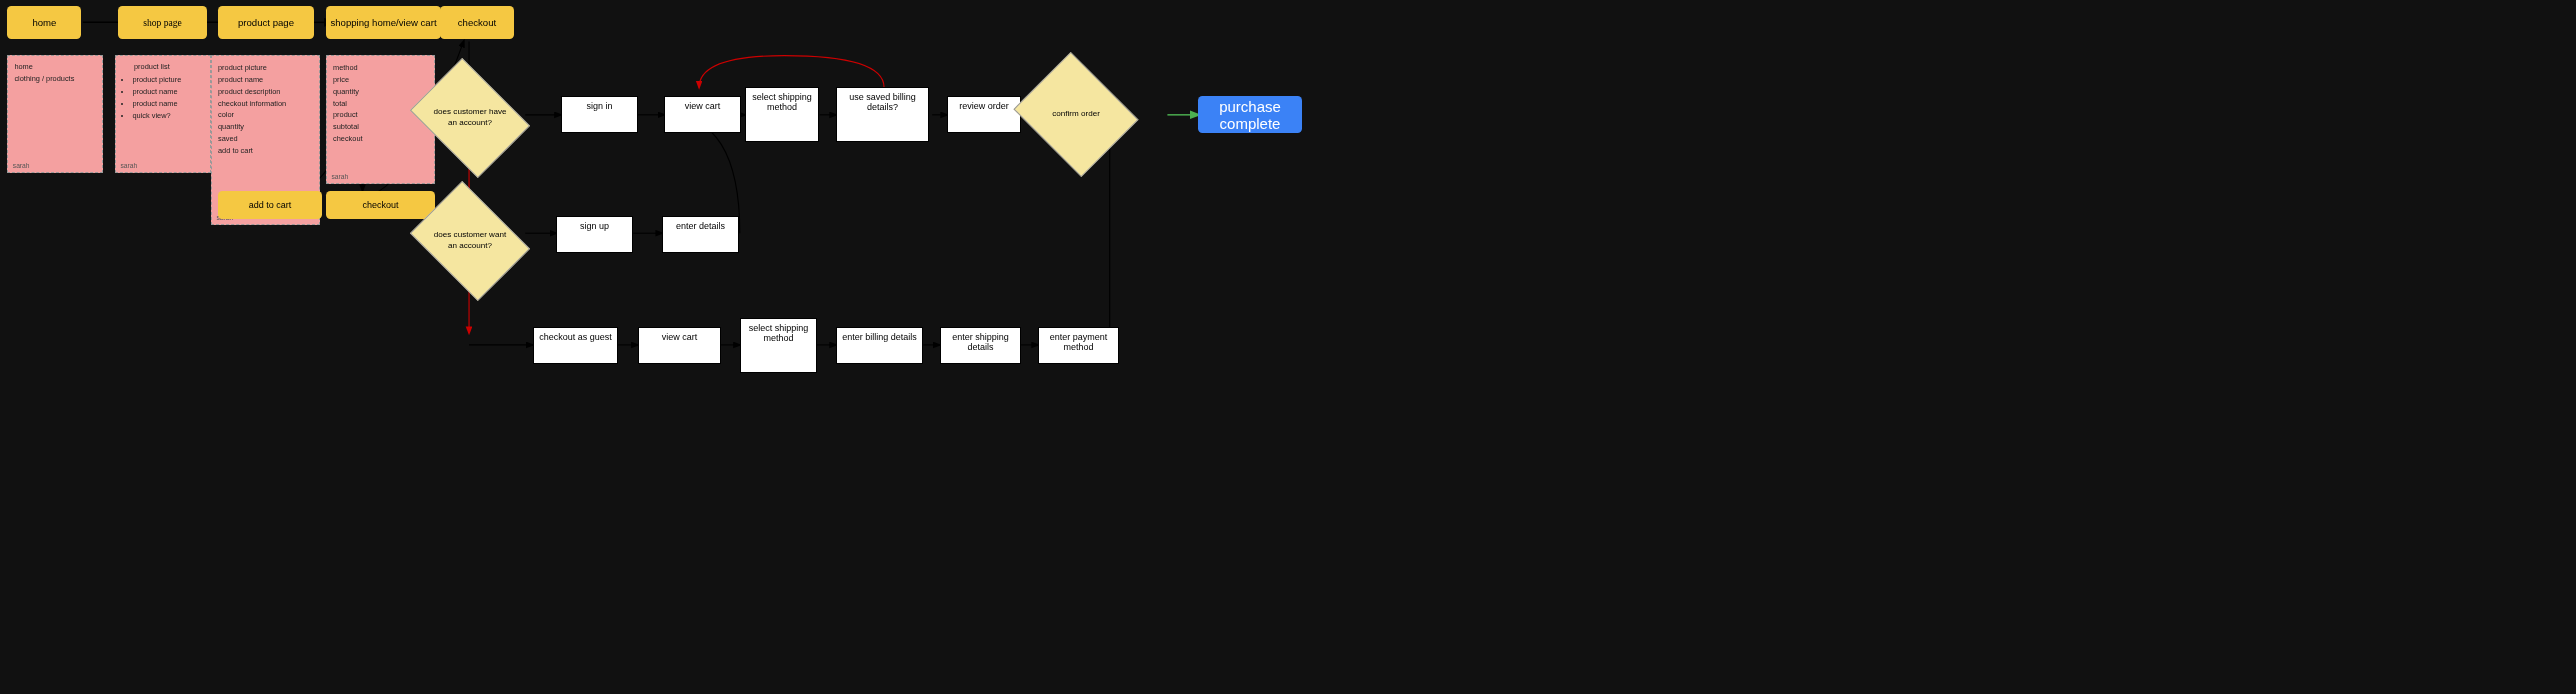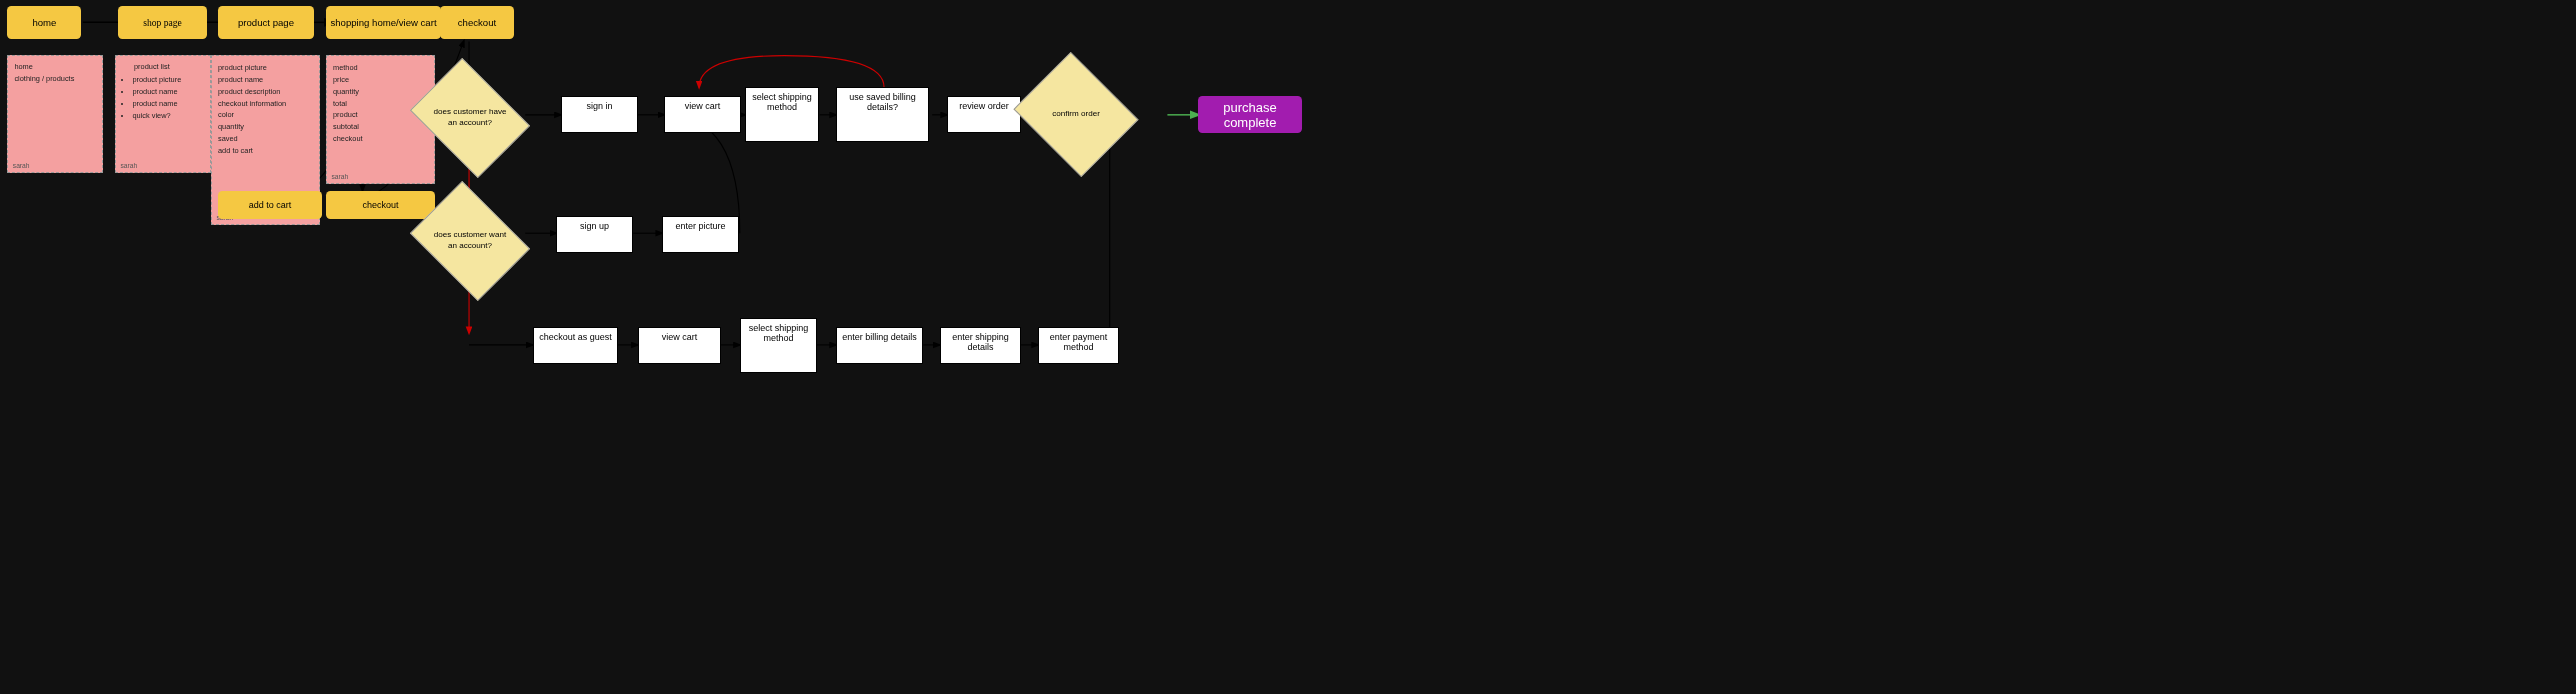--- a/index.html
+++ b/index.html
@@ -94,27 +94,27 @@
       text-align: center;
       font-size: 8.1px;
       color: #000;
       padding: 7.4px;
       line-height: 1.3;
     }
 
     
     .node-green {
       position: absolute;
-      background: #a21caf;
+      background: #3b82f6;
       border-radius: 4.4px;
       display: flex;
       align-items: center;
       justify-content: center;
       text-align: center;
-      font-size: 13px;
+      font-size: 15px;
       font-weight: 500;
       color: #fff;
       padding: 4.4px;
     }
 
     svg.arrows {
       position: absolute;
       top: 0; left: 0;
       width: 2576px;
       height: 695px;
@@ -317,21 +317,21 @@
 
   <div class="node-green" style="left:1198px; top:96px; width:104px; height:37px;">
     <span>purchase complete</span>
   </div>
 
   <div class="node-white" style="left:556px; top:216px; width:77px; height:37px;">
     <span>sign up</span>
   </div>
 
   <div class="node-white" style="left:662px; top:216px; width:77px; height:37px;">
-    <span>enter picture</span>
+    <span>enter details</span>
   </div>
 
   <div class="node-white" style="left:533px; top:327px; width:85px; height:37px;">
     <span>checkout as guest</span>
   </div>
 
   <div class="node-white" style="left:638px; top:327px; width:83px; height:37px;">
     <span>view cart</span>
   </div>
 

